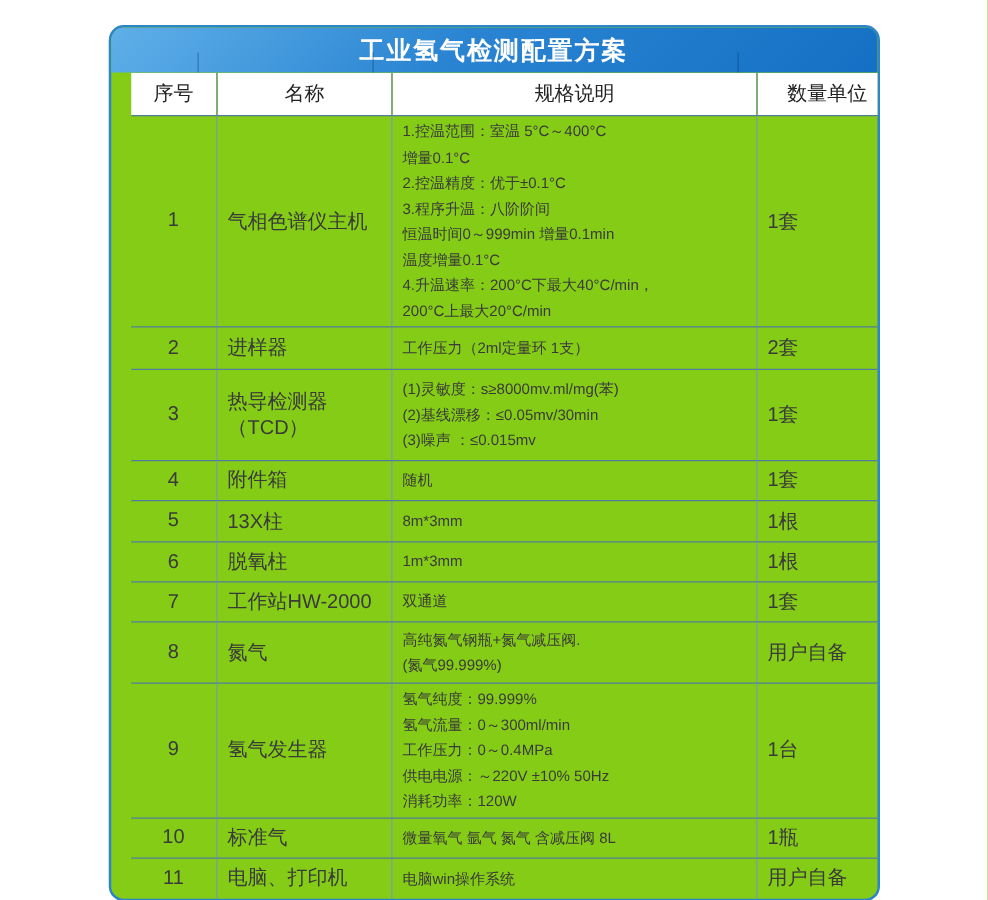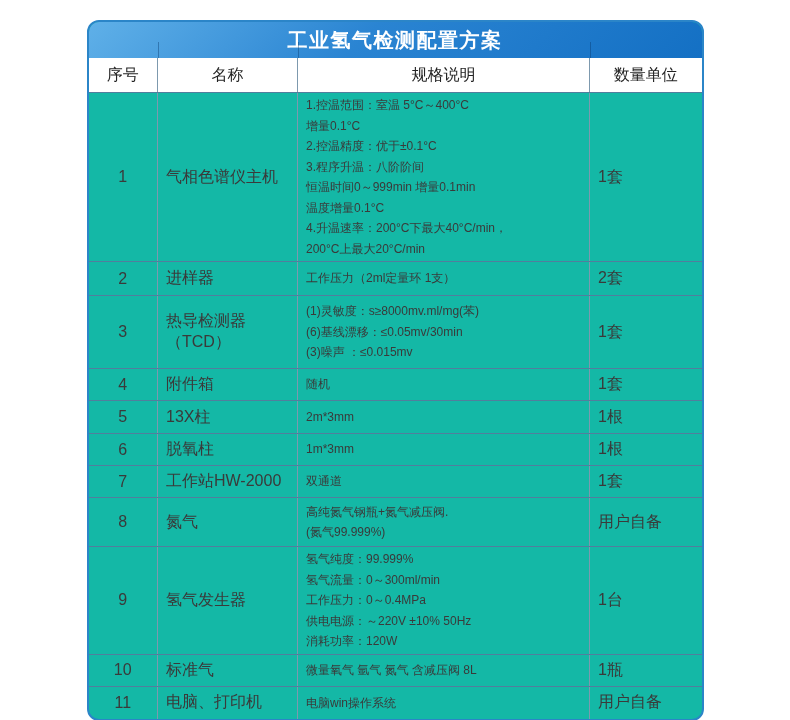--- a/index.html
+++ b/index.html
@@ -8,21 +8,21 @@
     background:#ffffff;
     font-family:"Liberation Sans","DejaVu Sans",sans-serif;
     -webkit-font-smoothing:antialiased;
   }
   .panel{
     width:613px;
     margin:20px auto 0;
     border:2px solid #2b85c8;
     border-radius:12px;
     overflow:hidden;
-    background:#14b8a6;
+    background:#84cc16;
   }
   .title-band{
     height:36px;
     background:linear-gradient(135deg,#5fb0e8 0%,#2a84d2 45%,#1470c4 100%);
     color:#ffffff;
     font-size:20px;
     font-weight:bold;
     letter-spacing:1.5px;
     display:flex;align-items:center;justify-content:center;
     position:relative;
@@ -30,20 +30,21 @@
   .title-tick{
     position:absolute;bottom:0;width:1px;height:16px;
     background:rgba(8,56,104,0.40);
   }
   .tick1{left:69px}.tick2{left:209px}.tick3{left:501px}
   table{
     border-collapse:collapse;
     border-style:hidden;
     table-layout:fixed;
     width:100%;
+    margin-left:16px;
   }
   col.c-no{width:69px}
   col.c-name{width:140px}
   col.c-spec{width:292px}
   col.c-qty{width:112px}
   th,td{
     border:1px solid #7d99ae;
     border-top-color:#527e9d;
     border-bottom-color:#527e9d;
     vertical-align:middle;
@@ -116,34 +117,34 @@
       <tr class="rh34">
         <td class="no-cell">2</td>
         <td>进样器</td>
         <td class="spec-cell">工作压力（2ml定量环 1支）</td>
         <td>2套</td>
       </tr>
       <tr class="rh73">
         <td class="no-cell">3</td>
         <td>热导检测器（TCD）</td>
         <td class="spec-cell">(1)灵敏度：s≥8000mv.ml/mg(苯)
-(6)基线漂移：≤0.05mv/30min
+(2)基线漂移：≤0.05mv/30min
 (3)噪声 ：≤0.015mv</td>
         <td>1套</td>
       </tr>
       <tr class="rh32">
         <td class="no-cell">4</td>
         <td>附件箱</td>
         <td class="spec-cell">随机</td>
         <td>1套</td>
       </tr>
       <tr class="rh33">
         <td class="no-cell">5</td>
         <td>13X柱</td>
-        <td class="spec-cell">2m*3mm</td>
+        <td class="spec-cell">8m*3mm</td>
         <td>1根</td>
       </tr>
       <tr class="rh32">
         <td class="no-cell">6</td>
         <td>脱氧柱</td>
         <td class="spec-cell">1m*3mm</td>
         <td>1根</td>
       </tr>
       <tr class="rh32">
         <td class="no-cell">7</td>

